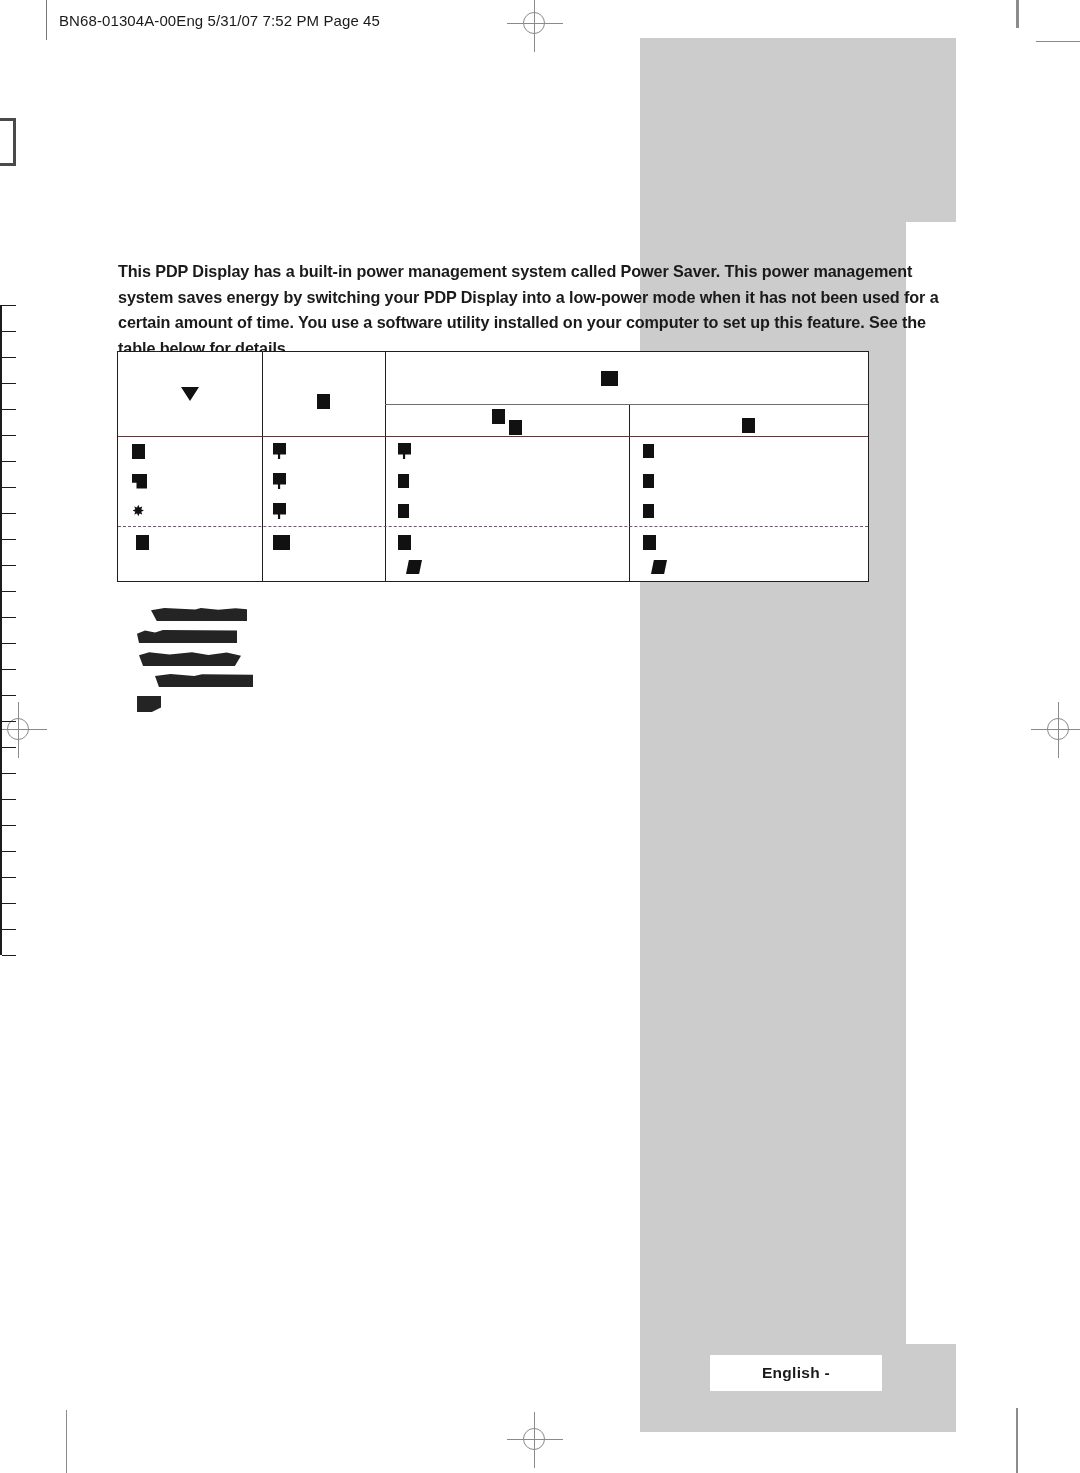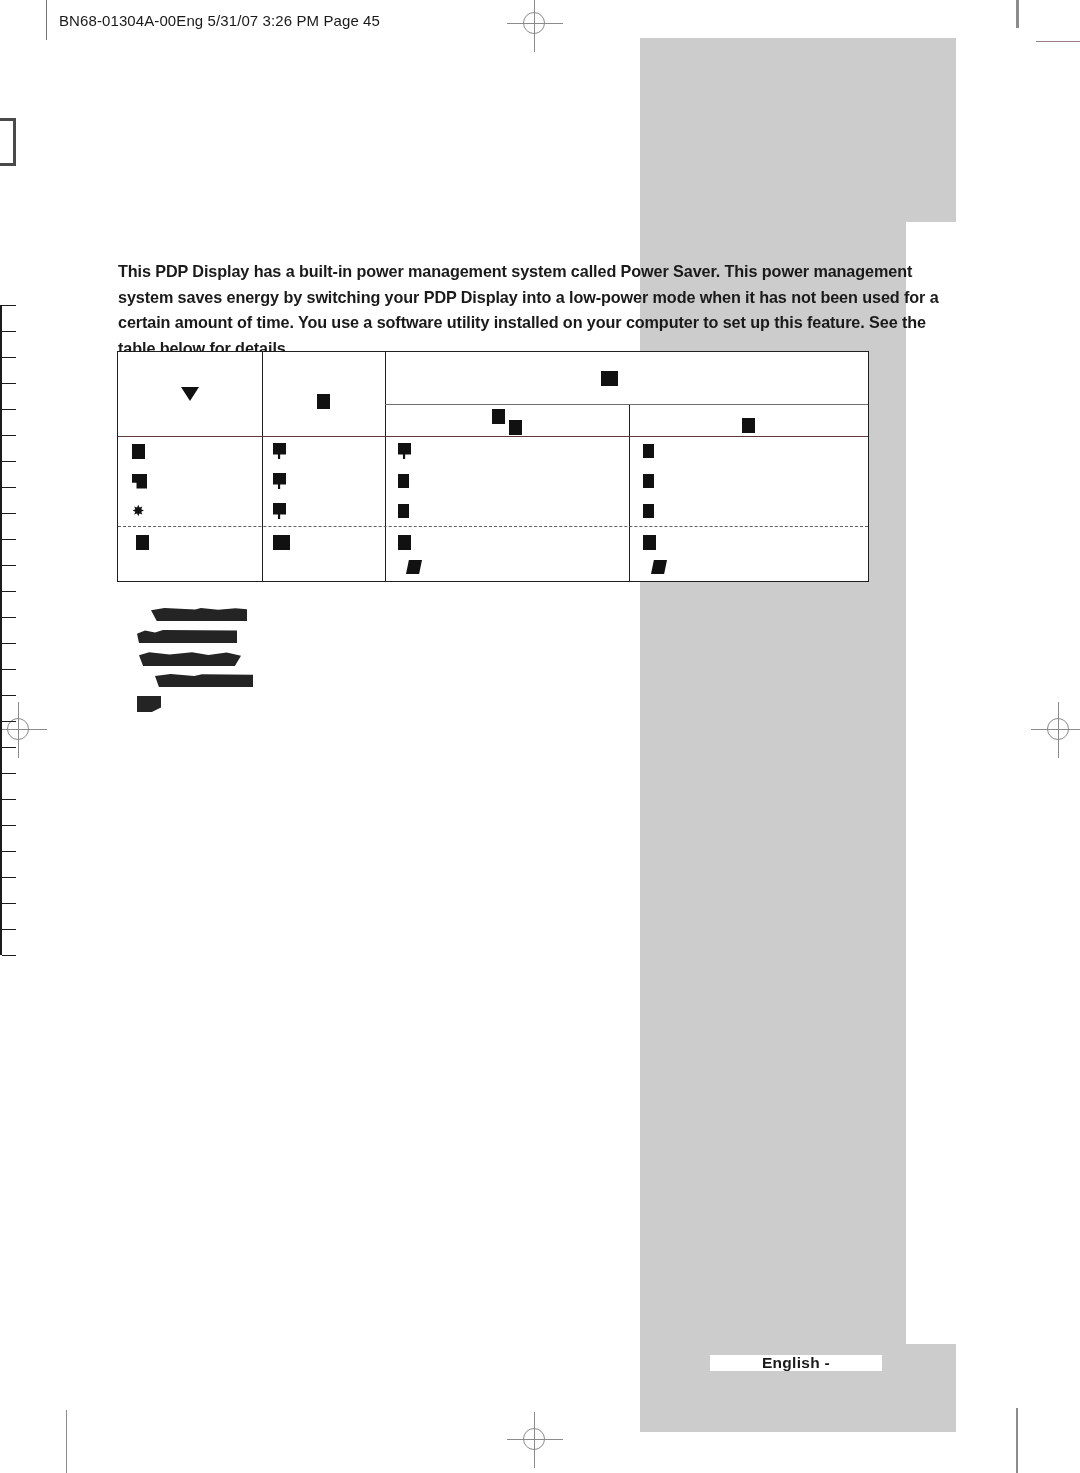--- a/index.html
+++ b/index.html
@@ -241,21 +241,21 @@
     width: 316px;
     height: 88px;
     background: #cccccc;
     z-index: 2;
   }
   #footer-label {
     position: absolute;
     left: 710px;
     top: 1355px;
     width: 172px;
-    height: 16px;
+    height: 36px;
     background: #ffffff;
     display: flex;
     align-items: center;
     justify-content: center;
     z-index: 4;
   }
   #footer-label span {
     font-size: 15.5px;
     font-weight: bold;
     color: #1a1a1a;
@@ -323,21 +323,21 @@
       <div class="tick" style="top: 546px;"></div>
       <div class="tick" style="top: 572px;"></div>
       <div class="tick" style="top: 598px;"></div>
       <div class="tick" style="top: 624px;"></div>
       <div class="tick" style="top: 650px;"></div>
     </div>
 
   <div id="left-bracket"></div>
 
   <div id="slug">
-    <span class="slug-text">BN68-01304A-00Eng  5/31/07  3:26 PM  Page 45</span>
+    <span class="slug-text">BN68-01304A-00Eng  5/31/07  7:52 PM  Page 45</span>
   </div>
 
 
   <p id="intro">This PDP Display has a built-in power management system called Power Saver. This power management system saves energy by switching your PDP Display into a low-power mode when it has not been used for a certain amount of time. You use a software utility installed on your computer to set up this feature. See the table below for details.</p>
 
   <div id="pm-table">
 
     <div class="vline" style="left:144px;"></div>
     <div class="vline" style="left:267px;"></div>
     <div class="vline" style="left:511px; top:52px;"></div>

